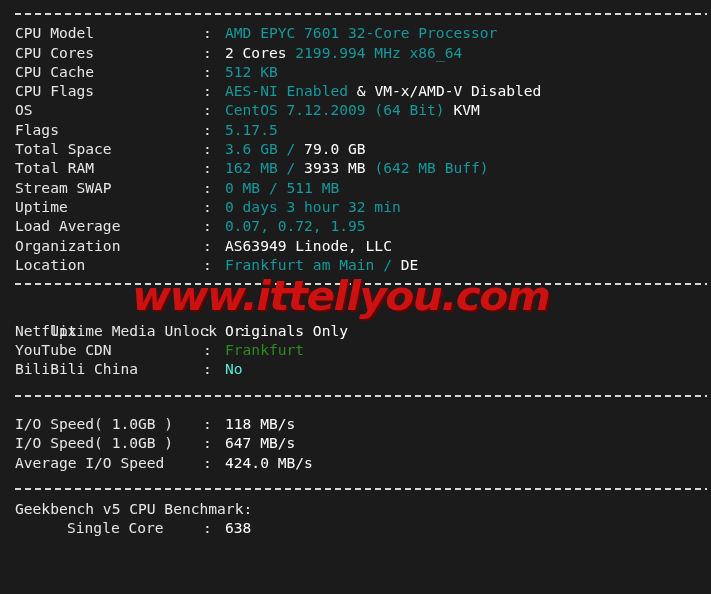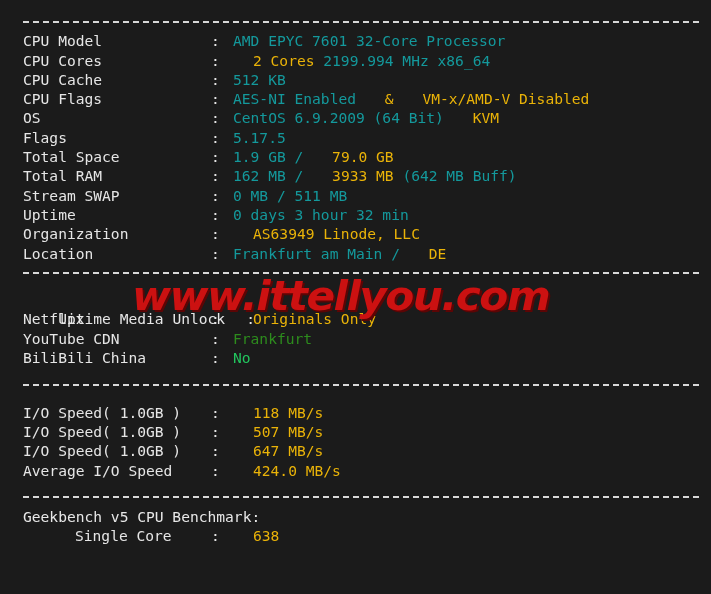--- a/index.html
+++ b/index.html
@@ -13,21 +13,21 @@
     height: 594px;
     overflow: hidden;
     font-family: "DejaVu Sans Mono", "Liberation Mono", monospace;
   }
   #terminal {
     position: relative;
     width: 711px;
     height: 594px;
     background: #1b1b1b;
     box-sizing: border-box;
-    padding: 12px;
+    padding: 4px;
   }
   .line {
     height: 19.3px;
     line-height: 19.3px;
     font-size: 14.6px;
     white-space: pre;
     padding-left: 11px;
     letter-spacing: 0px;
     color: #e8e8e8;
   }
@@ -35,23 +35,23 @@
     display: inline-block;
     width: 188px;
     color: #e6e6e6;
   }
   .sep-colon {
     color: #e6e6e6;
     display: inline-block;
     width: 22px;
   }
   .cy { color: #14999c; }
-  .or { color: #eab308; margin-left: 20px; }
+  .or { color: #ffffff; }
   .gr { color: #2d8c1d; }
-  .rd { color: #22c55e; }
+  .rd { color: #5eead4; }
   .divider {
     height: 19.3px;
     line-height: 19.3px;
     padding-left: 11px;
     display: flex;
     align-items: center;
   }
   .divider .dashline {
     display: block;
     width: 1354px;
@@ -97,26 +97,27 @@
 
   <div class="divider full">
     <span class="dashline"></span>
   </div>
 
   <div id="sysinfo">
       <div class="line"><span class="lbl">CPU Model</span><span class="sep-colon">:</span><span class="cy">AMD EPYC 7601 32-Core Processor</span></div>
       <div class="line"><span class="lbl">CPU Cores</span><span class="sep-colon">:</span><span class="or">2 Cores </span><span class="cy">2199.994 MHz x86_64</span></div>
       <div class="line"><span class="lbl">CPU Cache</span><span class="sep-colon">:</span><span class="cy">512 KB</span></div>
       <div class="line"><span class="lbl">CPU Flags</span><span class="sep-colon">:</span><span class="cy">AES-NI Enabled</span><span class="or"> &amp; </span><span class="or">VM-x/AMD-V Disabled</span></div>
-      <div class="line"><span class="lbl">OS</span><span class="sep-colon">:</span><span class="cy">CentOS 6.9.2009 (64 Bit) </span><span class="or">KVM</span></div>
+      <div class="line"><span class="lbl">OS</span><span class="sep-colon">:</span><span class="cy">CentOS 7.12.2009 (64 Bit) </span><span class="or">KVM</span></div>
       <div class="line"><span class="lbl">Flags</span><span class="sep-colon">:</span><span class="cy">5.17.5</span></div>
-      <div class="line"><span class="lbl">Total Space</span><span class="sep-colon">:</span><span class="cy">1.9 GB </span><span class="cy">/ </span><span class="or">79.0 GB</span></div>
+      <div class="line"><span class="lbl">Total Space</span><span class="sep-colon">:</span><span class="cy">3.6 GB </span><span class="cy">/ </span><span class="or">79.0 GB</span></div>
       <div class="line"><span class="lbl">Total RAM</span><span class="sep-colon">:</span><span class="cy">162 MB </span><span class="cy">/ </span><span class="or">3933 MB </span><span class="cy">(642 MB Buff)</span></div>
       <div class="line"><span class="lbl">Stream SWAP</span><span class="sep-colon">:</span><span class="cy">0 MB </span><span class="cy">/ </span><span class="cy">511 MB</span></div>
       <div class="line"><span class="lbl">Uptime</span><span class="sep-colon">:</span><span class="cy">0 days 3 hour 32 min</span></div>
+      <div class="line"><span class="lbl">Load Average</span><span class="sep-colon">:</span><span class="cy">0.07, 0.72, 1.95</span></div>
       <div class="line"><span class="lbl">Organization</span><span class="sep-colon">:</span><span class="or">AS63949 Linode, LLC</span></div>
       <div class="line"><span class="lbl">Location</span><span class="sep-colon">:</span><span class="cy">Frankfurt am Main </span><span class="cy">/ </span><span class="or">DE</span></div>
     </div>
 
   <div class="divider full">
     <span class="dashline"></span>
   </div>
   <div class="blank-sm"></div>
 
   <div class="line">
@@ -130,21 +131,20 @@
     </div>
 
   <div class="blank-sm"></div>
   <div class="divider full">
     <span class="dashline"></span>
   </div>
   <div class="blank-sm"></div>
 
   <div id="iospeed">
       <div class="line"><span class="lbl">I/O Speed( 1.0GB )</span><span class="sep-colon">:</span><span class="or">118 MB/s</span></div>
-      <div class="line"><span class="lbl">I/O Speed( 1.0GB )</span><span class="sep-colon">:</span><span class="or">507 MB/s</span></div>
       <div class="line"><span class="lbl">I/O Speed( 1.0GB )</span><span class="sep-colon">:</span><span class="or">647 MB/s</span></div>
       <div class="line"><span class="lbl">Average I/O Speed</span><span class="sep-colon">:</span><span class="or">424.0 MB/s</span></div>
     </div>
 
   <div class="blank-sm"></div>
   <div class="divider full">
     <span class="dashline"></span>
   </div>
 
   <div class="line">Geekbench v5 CPU Benchmark:</div>

